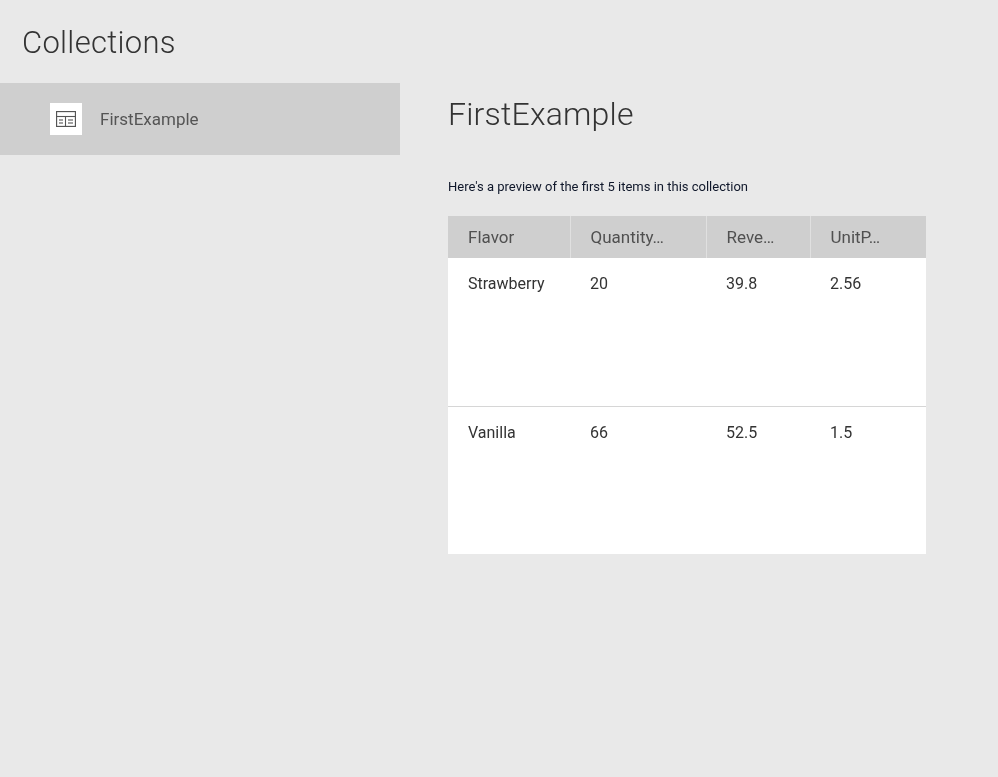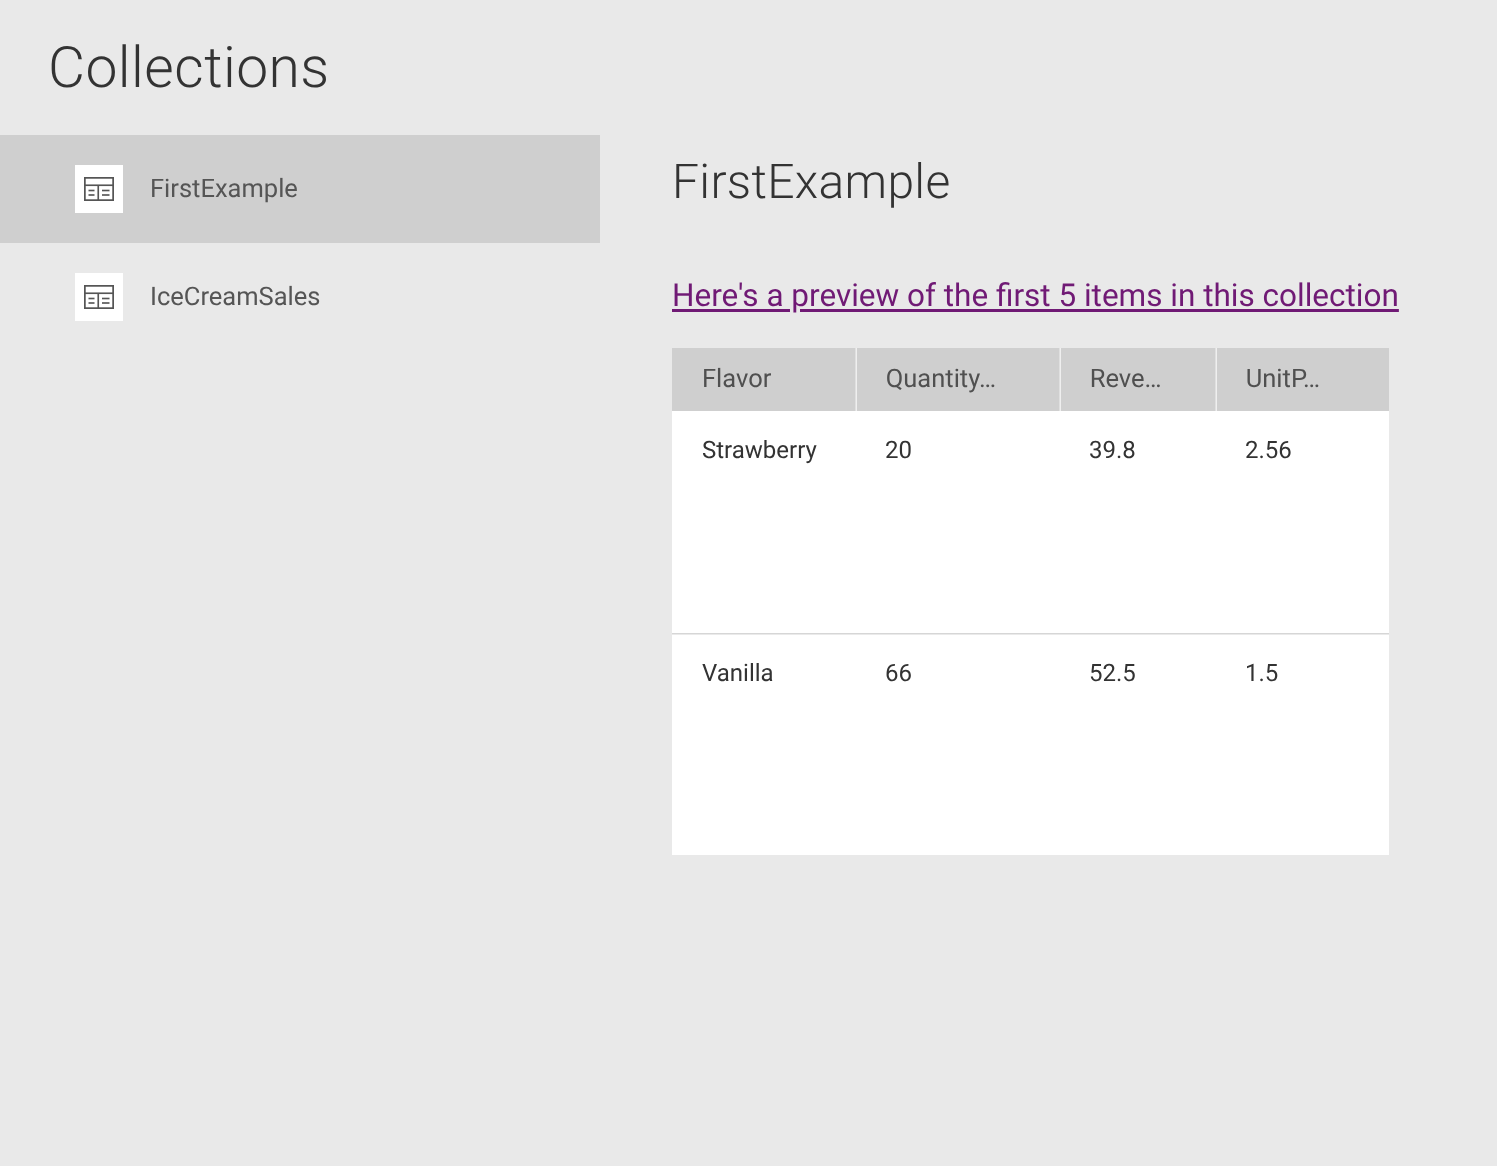--- a/index.html
+++ b/index.html
@@ -12,24 +12,24 @@
     overflow: hidden;
   }
 
   .page {
     display: flex;
     flex-direction: column;
     height: 100%;
   }
 
   .page-title {
-    font-size: 38px;
+    font-size: 31px;
     font-weight: 300;
     color: #333;
-    padding: 24px 0 22px 32px;
+    padding: 24px 0 22px 22px;
     letter-spacing: 0.3px;
   }
 
   .content {
     flex: 1;
     display: flex;
   }
 
   .sidebar {
     width: 400px;
@@ -72,24 +72,23 @@
 
   .detail-title {
     font-size: 32px;
     font-weight: 300;
     color: #333;
     margin-bottom: 46px;
     letter-spacing: 0.2px;
   }
 
   .preview-text {
-    font-size: 21px;
-    color: #701a75;
+    font-size: 13px;
+    color: #0f172a;
     font-weight: 400;
-    text-decoration: underline;
   }
 
   .learn-link {
     display: inline-block;
     font-size: 15px;
     color: #8a4a8a;
     margin-top: 4px;
     text-decoration: none;
     cursor: pointer;
   }
@@ -155,34 +154,20 @@
             <line x1="9.5" y1="5.5" x2="9.5" y2="15.5" stroke="#555" stroke-width="1.1"></line>
             <line x1="3" y1="9" x2="7" y2="9" stroke="#555" stroke-width="1.1"></line>
             <line x1="3" y1="12" x2="7" y2="12" stroke="#555" stroke-width="1.1"></line>
             <line x1="12" y1="9" x2="17" y2="9" stroke="#555" stroke-width="1.1"></line>
             <line x1="12" y1="12" x2="17" y2="12" stroke="#555" stroke-width="1.1"></line>
           </svg>
         </span>
         <span>FirstExample</span>
       </div>
 
-      <div class="sidebar-item">
-        <span class="icon-box">
-          <svg width="20" height="16" viewBox="0 0 20 16">
-            <rect x="0.5" y="0.5" width="19" height="15" fill="none" stroke="#555" stroke-width="1.3"></rect>
-            <line x1="0.5" y1="5.5" x2="19.5" y2="5.5" stroke="#555" stroke-width="1.1"></line>
-            <line x1="9.5" y1="5.5" x2="9.5" y2="15.5" stroke="#555" stroke-width="1.1"></line>
-            <line x1="3" y1="9" x2="7" y2="9" stroke="#555" stroke-width="1.1"></line>
-            <line x1="3" y1="12" x2="7" y2="12" stroke="#555" stroke-width="1.1"></line>
-            <line x1="12" y1="9" x2="17" y2="9" stroke="#555" stroke-width="1.1"></line>
-            <line x1="12" y1="12" x2="17" y2="12" stroke="#555" stroke-width="1.1"></line>
-          </svg>
-        </span>
-        <span>IceCreamSales</span>
-      </div>
     </nav>
 
     <main class="main">
 
       <h2 class="detail-title">FirstExample</h2>
 
       <div class="preview-text">Here's a preview of the first 5 items in this collection</div>
 
       <div class="table-wrap">
         <table class="data">

